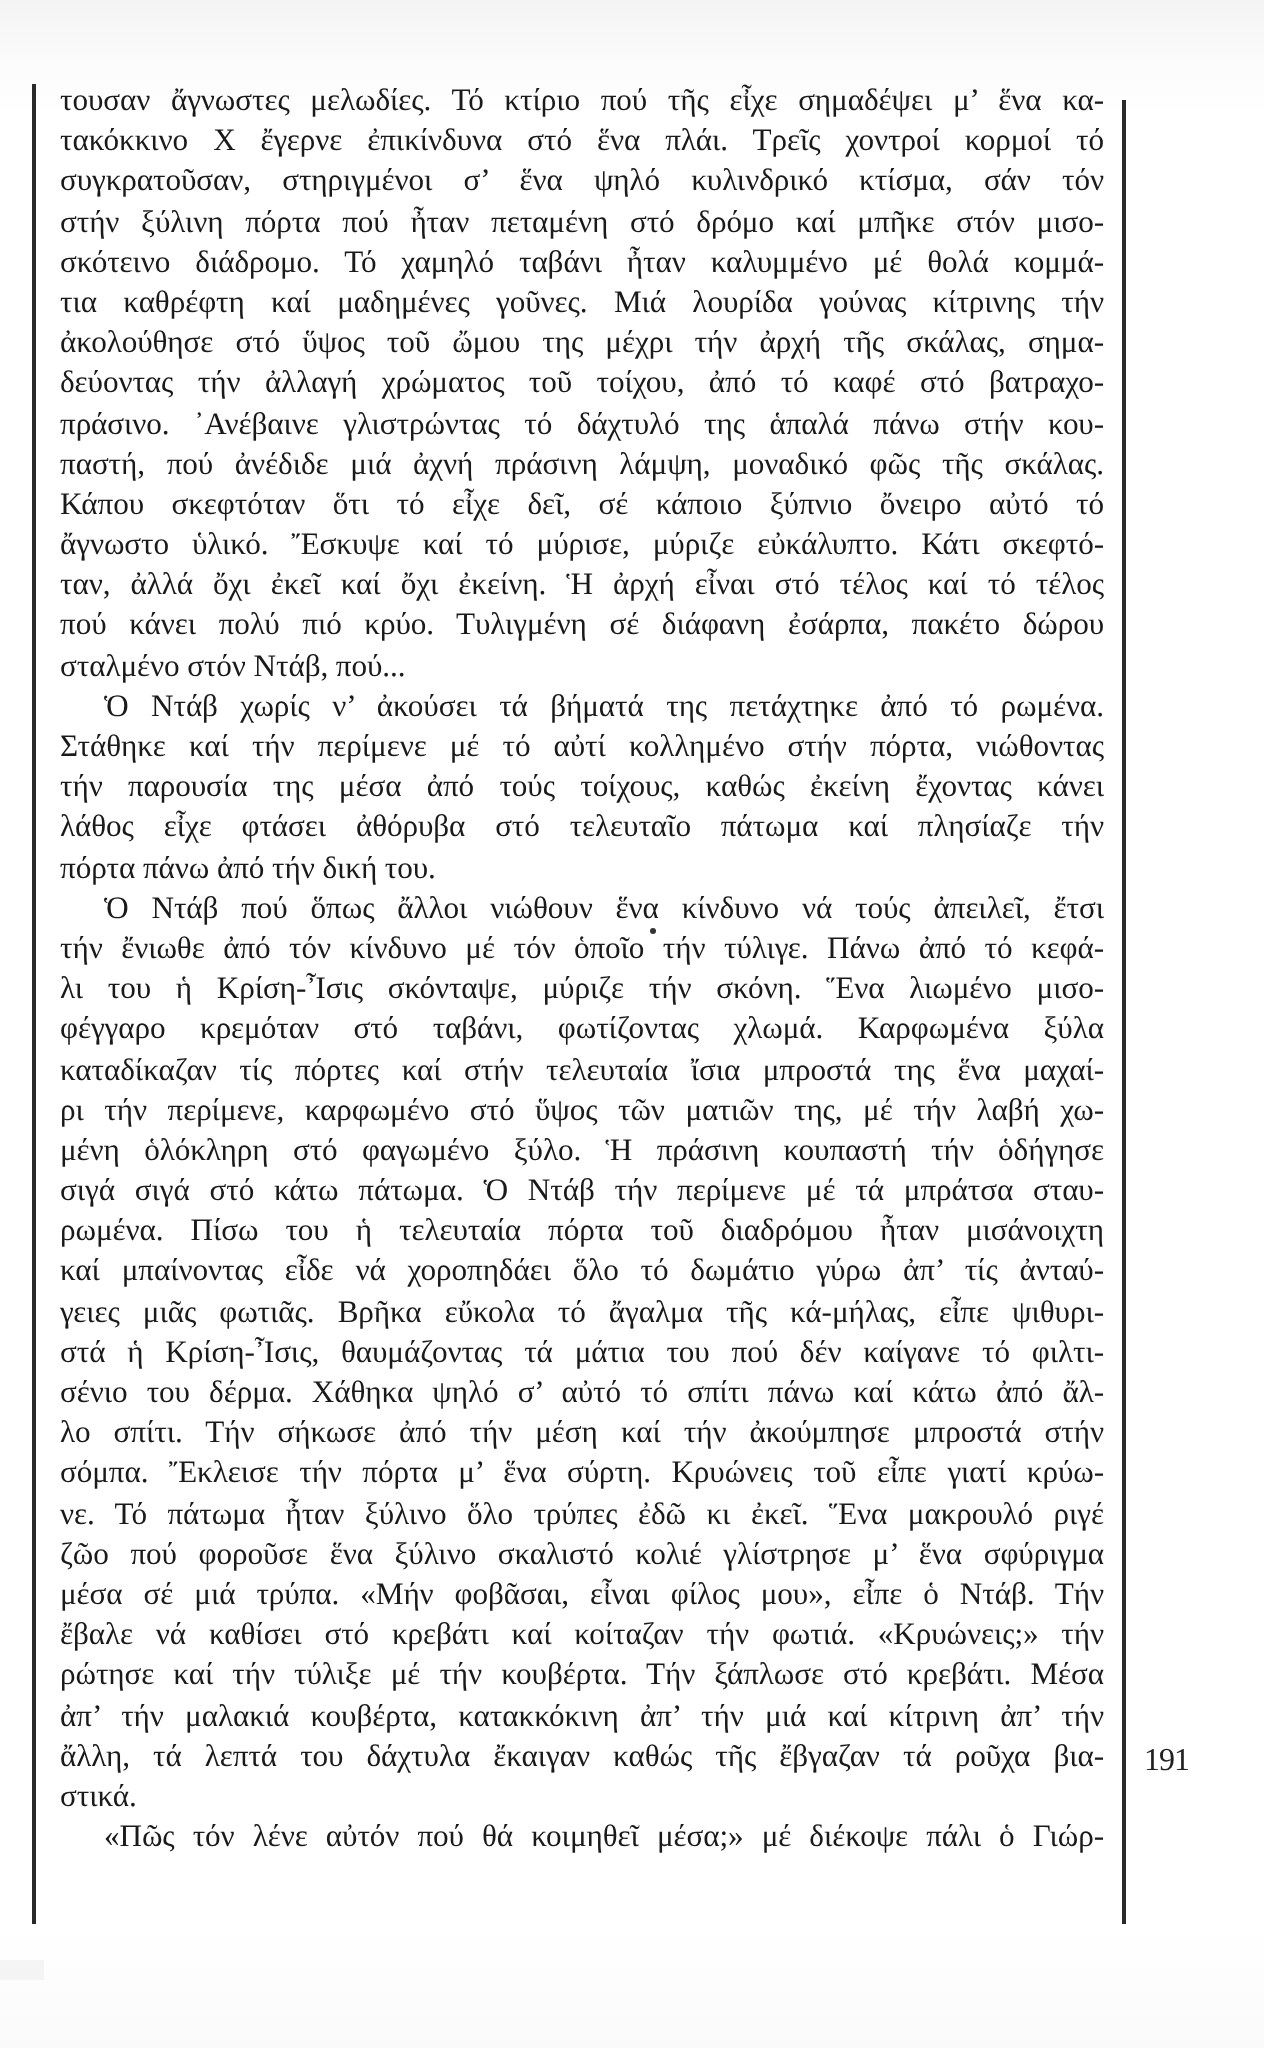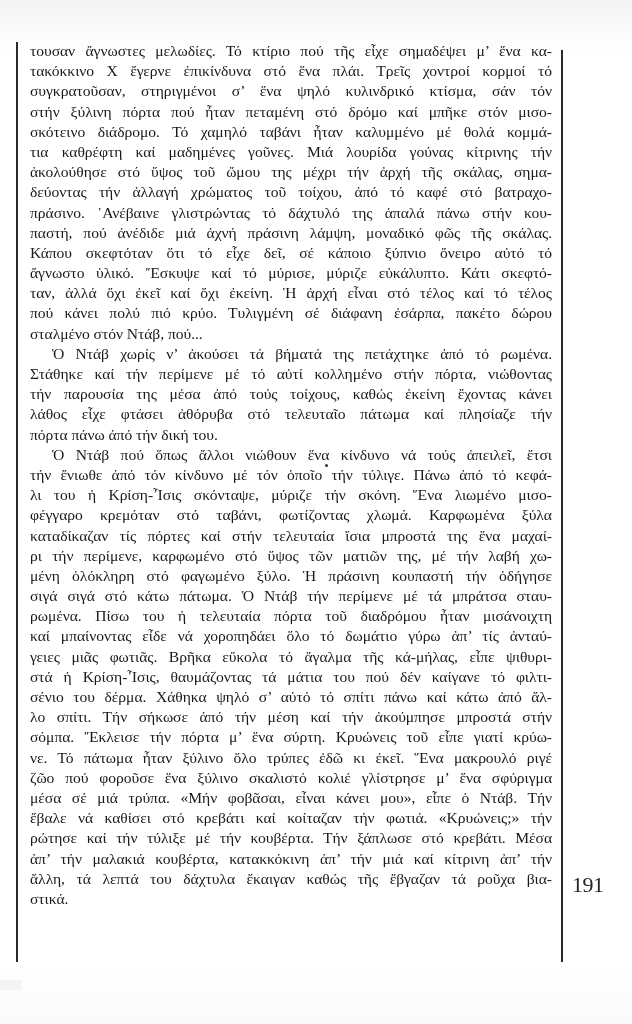--- a/index.html
+++ b/index.html
@@ -59,21 +59,21 @@
       text-align-last: left;
     }
     .line.indent {
       padding-left: 22px;
     }
     .page-number {
       position: absolute;
       left: 572px;
       top: 872px;
       font-family: "Liberation Serif", "DejaVu Serif", serif;
-      font-size: 22px;
+      font-size: 16px;
       color: #222222;
       letter-spacing: -0.5px;
     }
     .speck {
       position: absolute;
       left: 325px;
       top: 464px;
       width: 3px;
       height: 3px;
       border-radius: 50%;
@@ -126,23 +126,24 @@
       <span class="line">σιγά σιγά στό κάτω πάτωμα. Ὁ Ντάβ τήν περίμενε μέ τά μπράτσα σταυ-</span>
       <span class="line">ρωμένα. Πίσω του ἡ τελευταία πόρτα τοῦ διαδρόμου ἦταν μισάνοιχτη</span>
       <span class="line">καί μπαίνοντας εἶδε νά χοροπηδάει ὅλο τό δωμάτιο γύρω ἀπ’ τίς ἀνταύ-</span>
       <span class="line">γειες μιᾶς φωτιᾶς. Βρῆκα εὔκολα τό ἄγαλμα τῆς κά-μήλας, εἶπε ψιθυρι-</span>
       <span class="line">στά ἡ Κρίση-Ἶσις, θαυμάζοντας τά μάτια του πού δέν καίγανε τό φιλτι-</span>
       <span class="line">σένιο του δέρμα. Χάθηκα ψηλό σ’ αὐτό τό σπίτι πάνω καί κάτω ἀπό ἄλ-</span>
       <span class="line">λο σπίτι. Τήν σήκωσε ἀπό τήν μέση καί τήν ἀκούμπησε μπροστά στήν</span>
       <span class="line">σόμπα. Ἔκλεισε τήν πόρτα μ’ ἕνα σύρτη. Κρυώνεις τοῦ εἶπε γιατί κρύω-</span>
       <span class="line">νε. Τό πάτωμα ἦταν ξύλινο ὅλο τρύπες ἐδῶ κι ἐκεῖ. Ἕνα μακρουλό ριγέ</span>
       <span class="line">ζῶο πού φοροῦσε ἕνα ξύλινο σκαλιστό κολιέ γλίστρησε μ’ ἕνα σφύριγμα</span>
-      <span class="line">μέσα σέ μιά τρύπα. «Μήν φοβᾶσαι, εἶναι κάνει μου», εἶπε ὁ Ντάβ. Τήν</span>
+      <span class="line">μέσα σέ μιά τρύπα. «Μήν φοβᾶσαι, εἶναι φίλος μου», εἶπε ὁ Ντάβ. Τήν</span>
       <span class="line">ἔβαλε νά καθίσει στό κρεβάτι καί κοίταζαν τήν φωτιά. «Κρυώνεις;» τήν</span>
       <span class="line">ρώτησε καί τήν τύλιξε μέ τήν κουβέρτα. Τήν ξάπλωσε στό κρεβάτι. Μέσα</span>
       <span class="line">ἀπ’ τήν μαλακιά κουβέρτα, κατακκόκινη ἀπ’ τήν μιά καί κίτρινη ἀπ’ τήν</span>
       <span class="line">ἄλλη, τά λεπτά του δάχτυλα ἔκαιγαν καθώς τῆς ἔβγαζαν τά ροῦχα βια-</span>
       <span class="line last">στικά.</span>
+      <span class="line indent indent">«Πῶς τόν λένε αὐτόν πού θά κοιμηθεῖ μέσα;» μέ διέκοψε πάλι ὁ Γιώρ-</span>
     </div>
   <div class="page-number">191</div>
   <div class="speck"></div>
   <div class="shade-left"></div>
 </div>
 
 </body></html>

